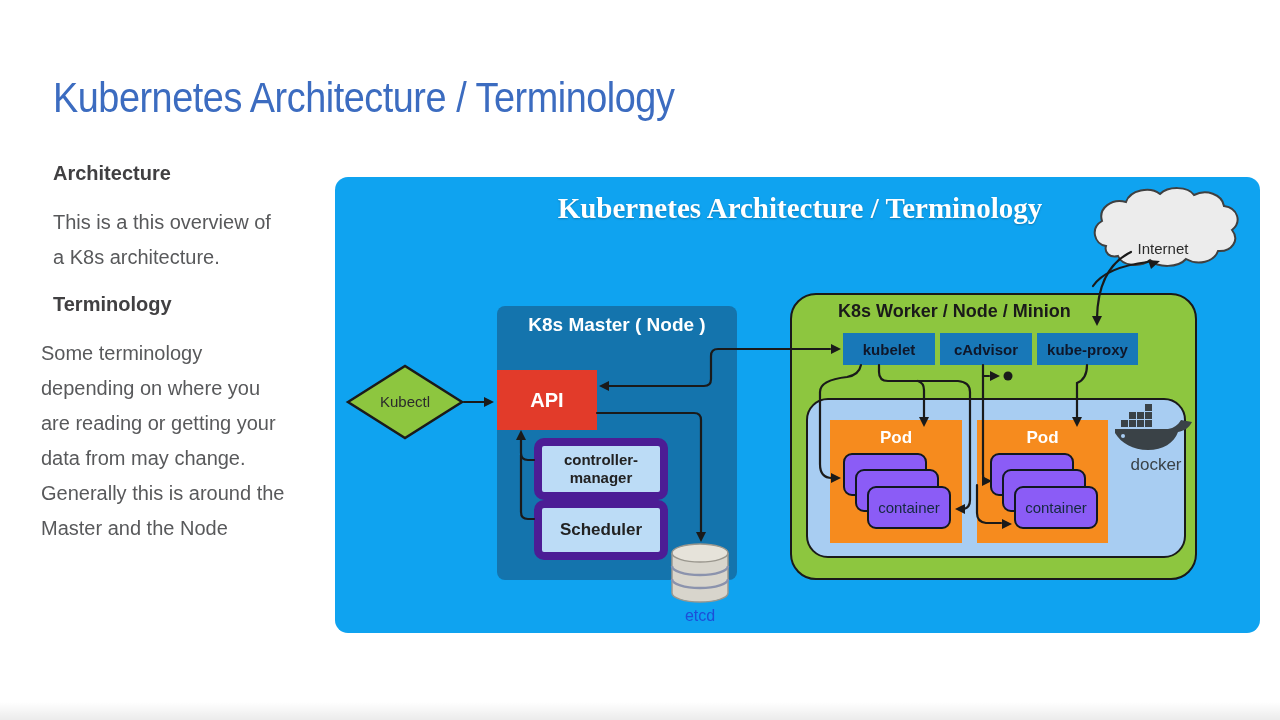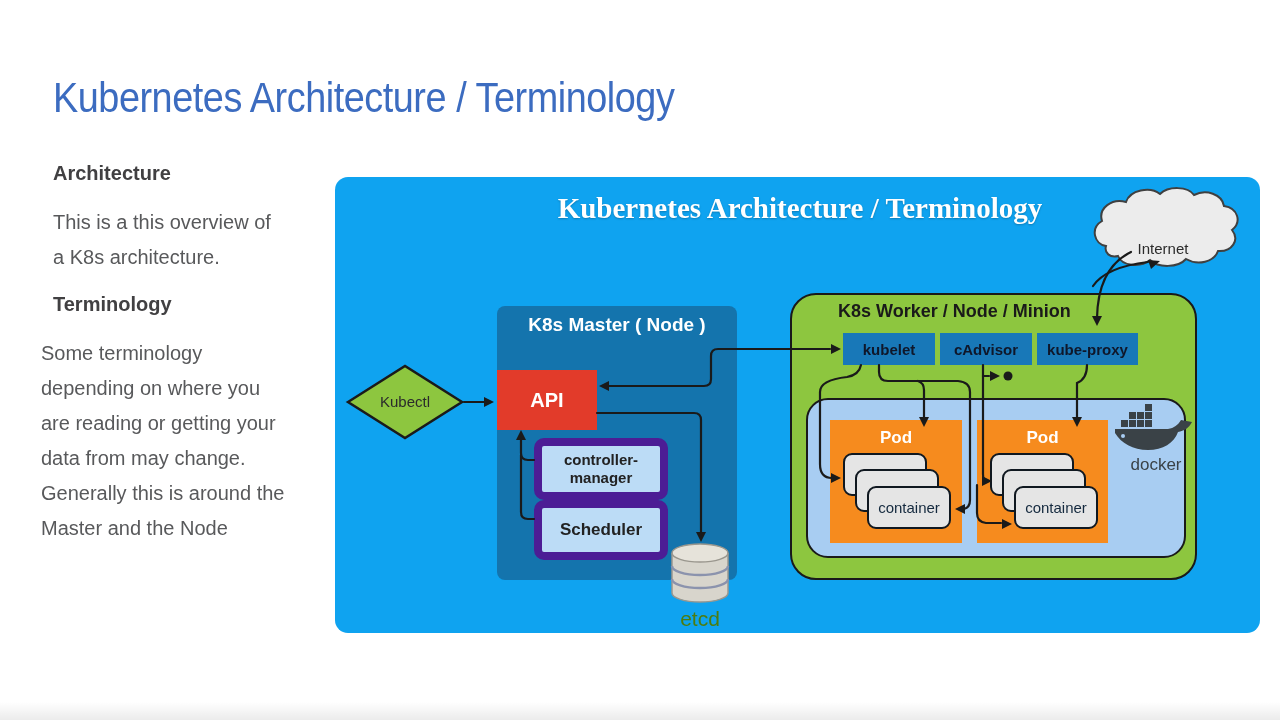--- a/index.html
+++ b/index.html
@@ -74,32 +74,32 @@
     background:#f68b1e;
   }
   .pod1{left:830px;top:420px;width:132px;height:123px;}
   .pod2{left:977px;top:420px;width:131px;height:123px;}
   .pod-label{
     position:absolute;left:0;top:8px;width:100%;text-align:center;
     font-size:17px;font-weight:700;color:#ffffff;
   }
   .cont{
     position:absolute;width:84px;height:43px;
-    background:#e5e5e5;border:2px solid #101820;border-radius:9px;
+    background:#8b5cf6;border:2px solid #101820;border-radius:9px;
     box-sizing:border-box;
     display:flex;align-items:center;justify-content:center;
     font-size:15px;color:#14293e;
   }
   .c-back{left:13px;top:33px;}
   .c-mid{left:25px;top:49px;}
   .c-front{left:37px;top:66px;}
   .diagram-label{font-size:15px;color:#2b2b2b;text-align:center;}
   .internet-label{left:1120px;top:240px;width:86px;}
   .kubectl-label{left:357px;top:393px;width:96px;}
-  .etcd-label{left:668px;top:607px;width:64px;font-size:21px;color:#4d7c0f;}
+  .etcd-label{left:668px;top:607px;width:64px;font-size:16px;color:#1d4ed8;}
   .docker-label{left:1116px;top:455px;width:80px;font-size:17px;color:#3a4247;}
   .overlay{left:0;top:0;pointer-events:none;}
   .bottom-fade{
     left:0;bottom:0;width:1280px;height:18px;
     background:linear-gradient(to bottom,rgba(0,0,0,0),rgba(0,0,0,0.08));
   }
 </style>
 </head>
 <body>
 

